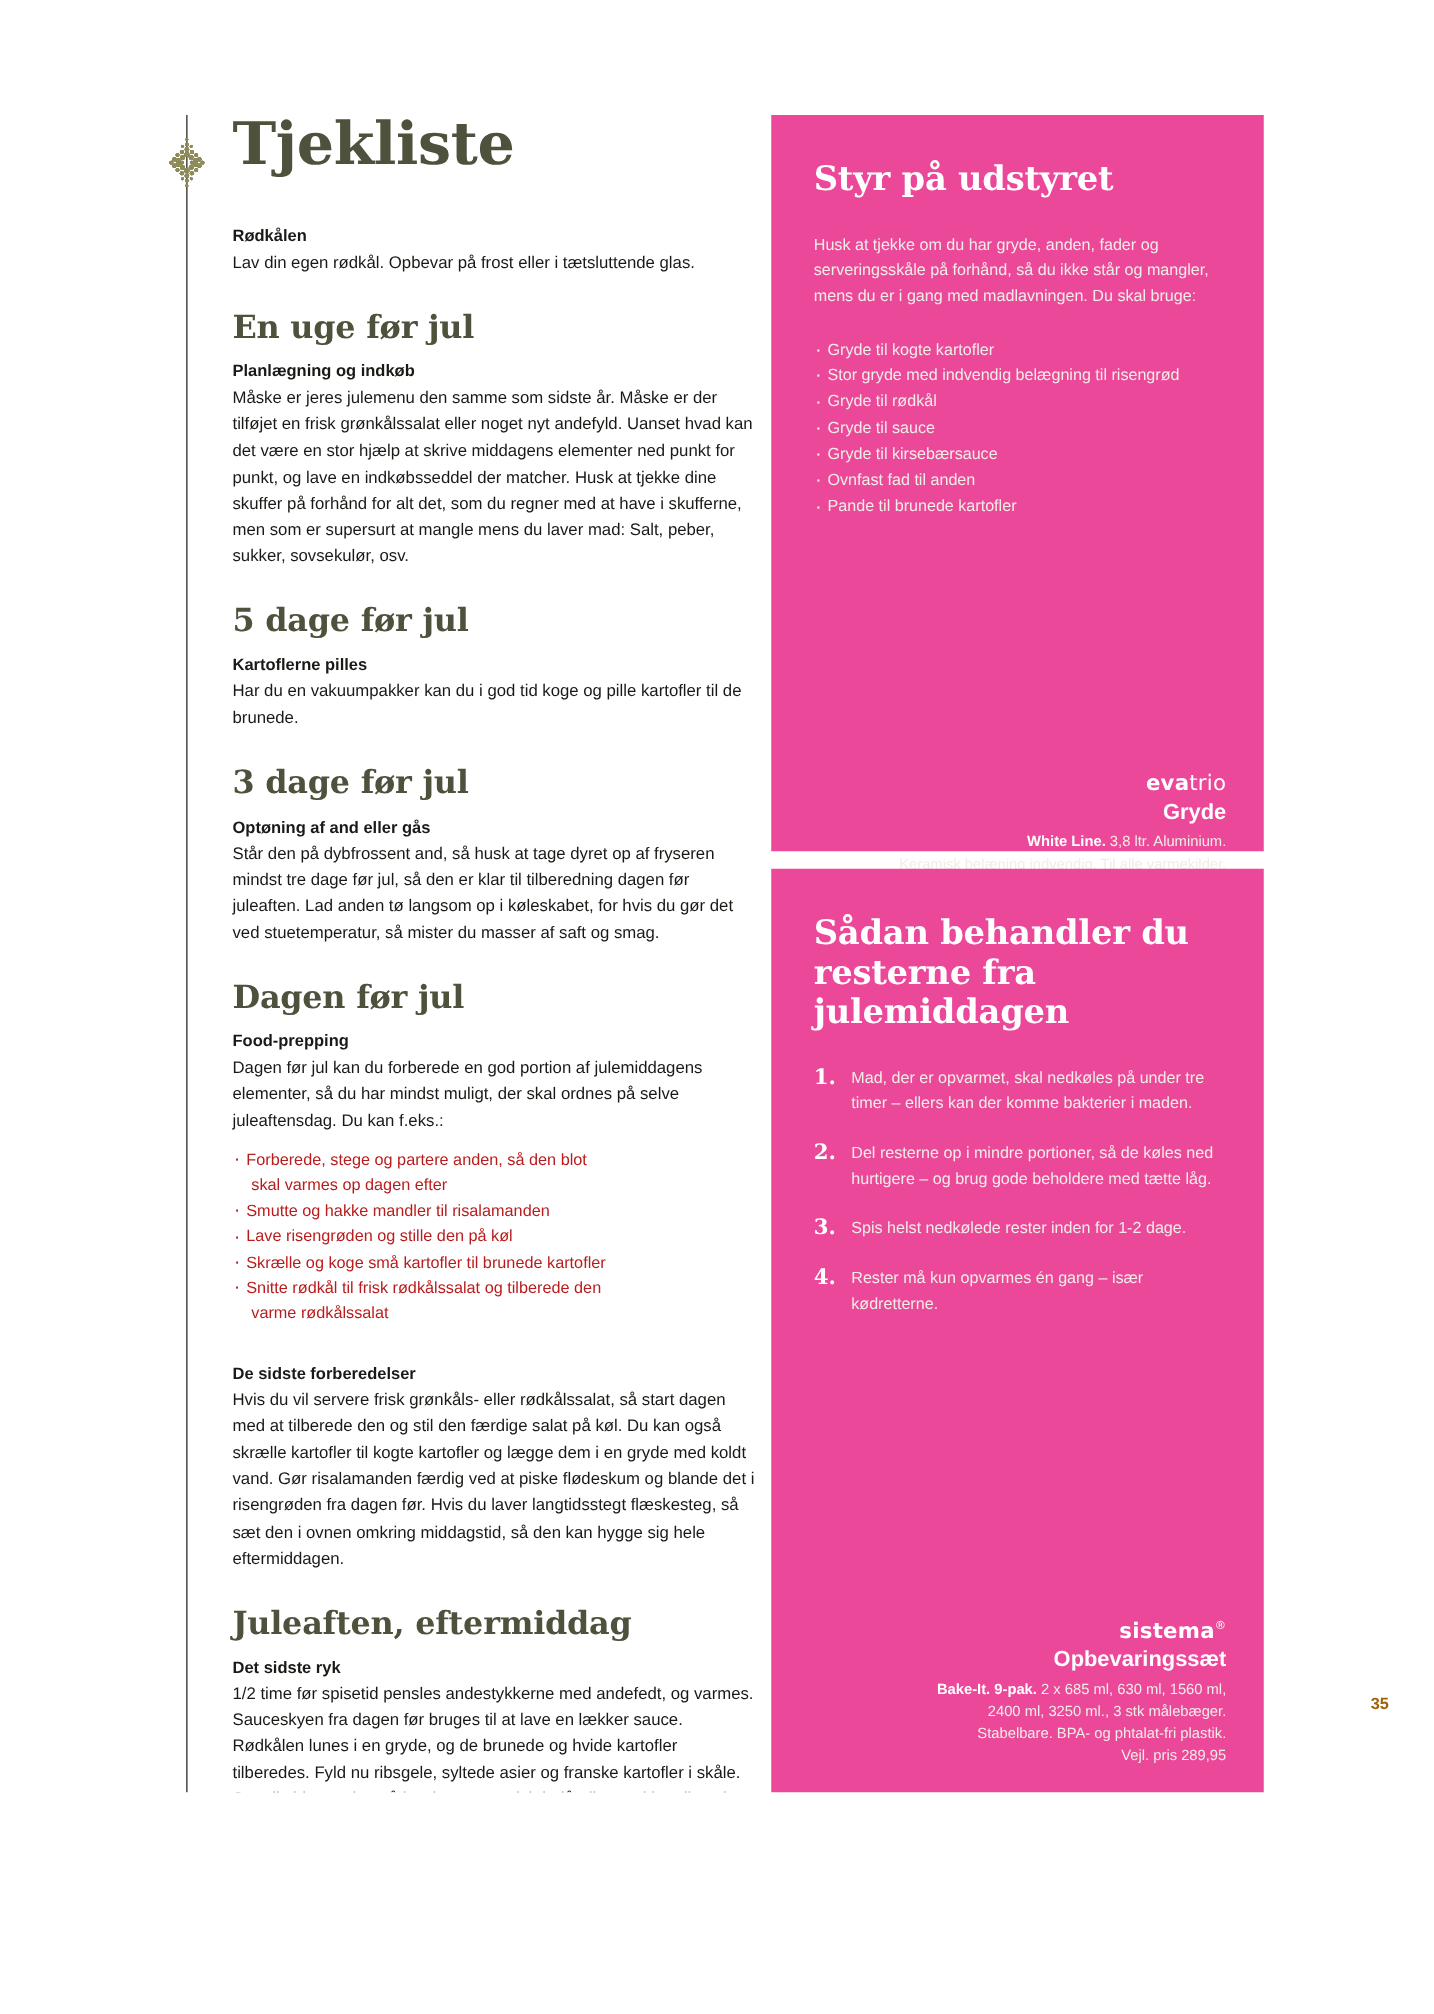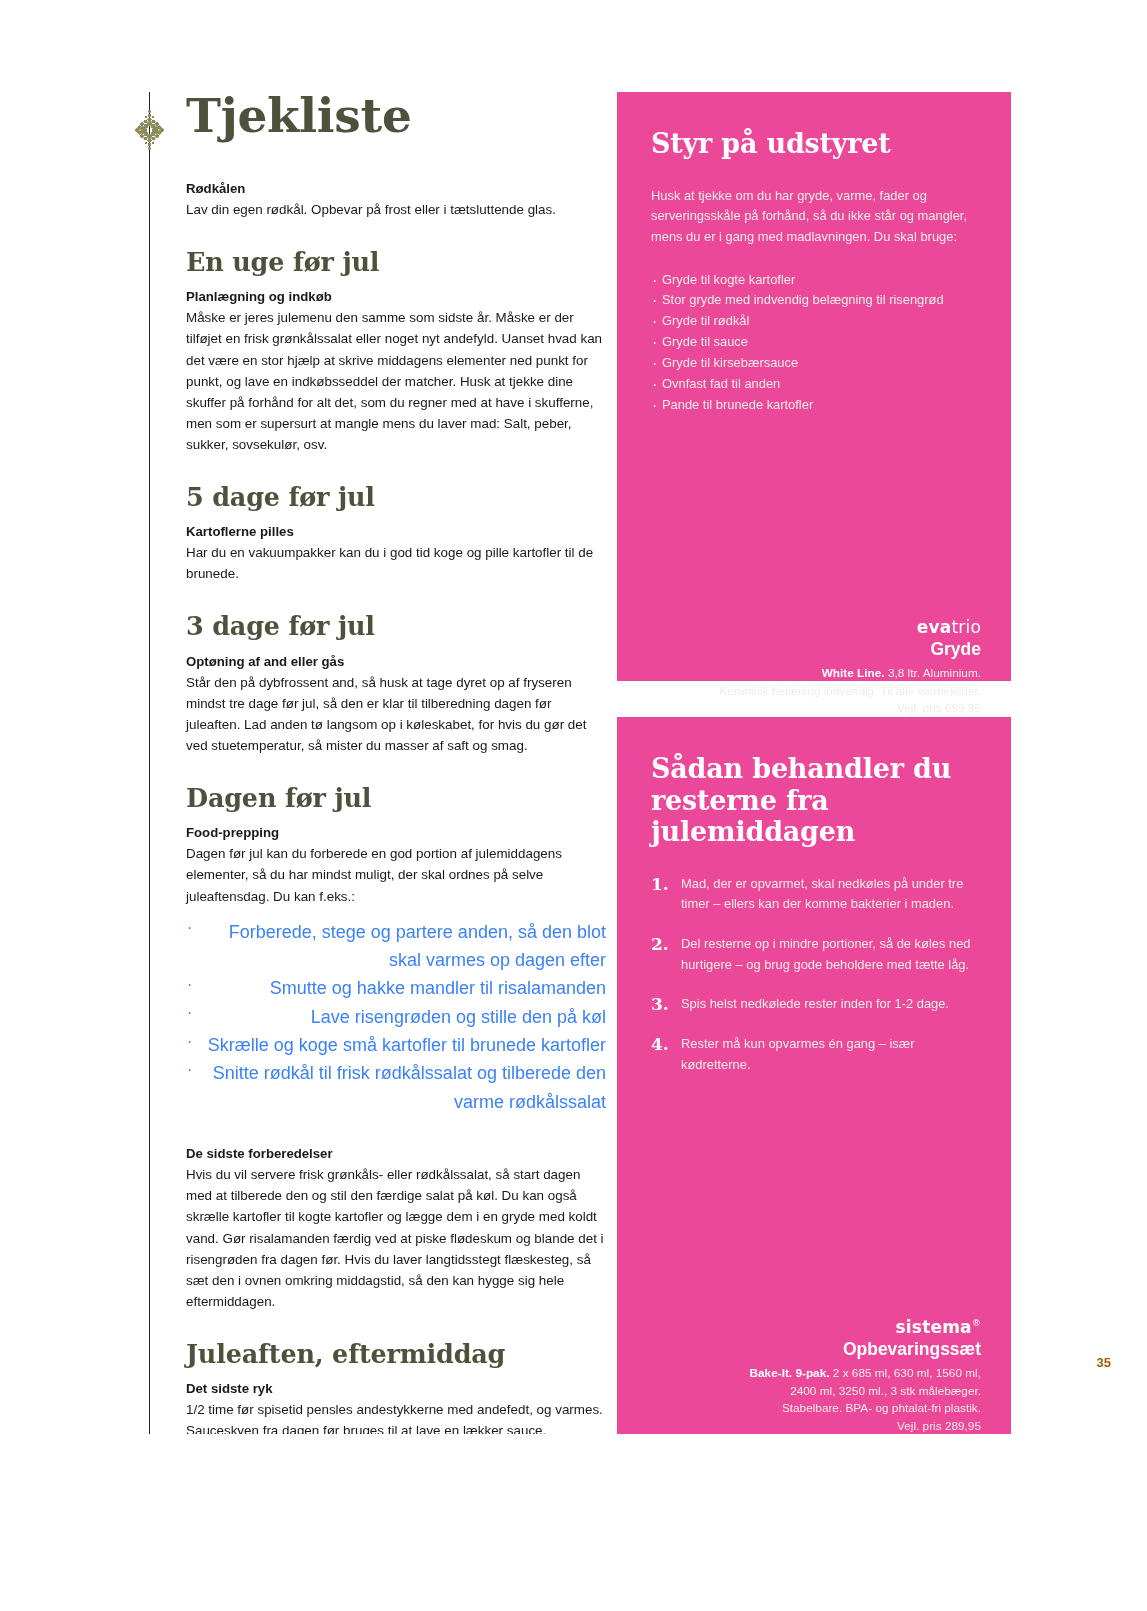--- a/index.html
+++ b/index.html
@@ -79,26 +79,25 @@
     color: #1b1916;
     margin: 0;
   }
 
   ul.dash {
     list-style: none;
     margin: 11px 0 0 0;
     padding: 0;
   }
   ul.dash li {
-    font-size: 18px;
+    font-size: 13px;
     line-height: 1.575;
-    color: #3b82f6;
+    color: #b91c1c;
     padding-left: 11px;
     position: relative;
-    text-align: right;
   }
   ul.dash li::before {
     content: "\00B7";
     position: absolute;
     left: 1px;
     top: -0.5px;
     font-size: 16px;
     line-height: 1.35;
   }
   ul.dash li .cont {
@@ -106,21 +105,21 @@
     padding-left: 4px;
   }
 
   
   .panel {
     position: absolute;
     background: #ec4899;
     color: #f4f2ec;
   }
   #panel-equipment { left: 617px; top: 92px; width: 394px; height: 589px; }
-  #panel-leftovers { left: 617px; top: 717px; width: 394px; height: 765px; }
+  #panel-leftovers { left: 617px; top: 695px; width: 394px; height: 765px; }
 
   .panel-inner {
     padding: 36px 30px 0 34px;
   }
   .panel-h {
     font-family: "DejaVu Serif", "Liberation Serif", serif;
     font-weight: 700;
     font-size: 27px;
     line-height: 1.17;
     letter-spacing: -0.2px;
@@ -536,21 +535,21 @@
           <h2 class="sec-h">Juleaften, eftermiddag</h2>
           <div class="sec-sub">Det sidste ryk</div>
           <p class="sec-p">1/2 time før spisetid pensles andestykkerne med andefedt, og varmes. Sauceskyen fra dagen før bruges til at lave en lækker sauce. Rødkålen lunes i en gryde, og de brunede og hvide kartofler tilberedes. Fyld nu ribsgele, syltede asier og franske kartofler i skåle. Sæt til sidst maden på bordet, tag en dyb indånding og klap dig selv på skulderen. Du gjorde det.</p>
         </div>
       </div>
   </div>
 
   <div class="panel" id="panel-equipment">
     <div class="panel-inner">
       <h2 class="panel-h">Styr på udstyret</h2>
-      <p class="panel-p">Husk at tjekke om du har gryde, varme, fader og serveringsskåle på forhånd, så du ikke står og mangler, mens du er i gang med madlavningen. Du skal bruge:</p>
+      <p class="panel-p">Husk at tjekke om du har gryde, anden, fader og serveringsskåle på forhånd, så du ikke står og mangler, mens du er i gang med madlavningen. Du skal bruge:</p>
       <ul class="panel-list" id="equipment-items">
           <li>Gryde til kogte kartofler</li>
           <li>Stor gryde med indvendig belægning til risengrød</li>
           <li>Gryde til rødkål</li>
           <li>Gryde til sauce</li>
           <li>Gryde til kirsebærsauce</li>
           <li>Ovnfast fad til anden</li>
           <li>Pande til brunede kartofler</li>
         </ul>
     </div>

